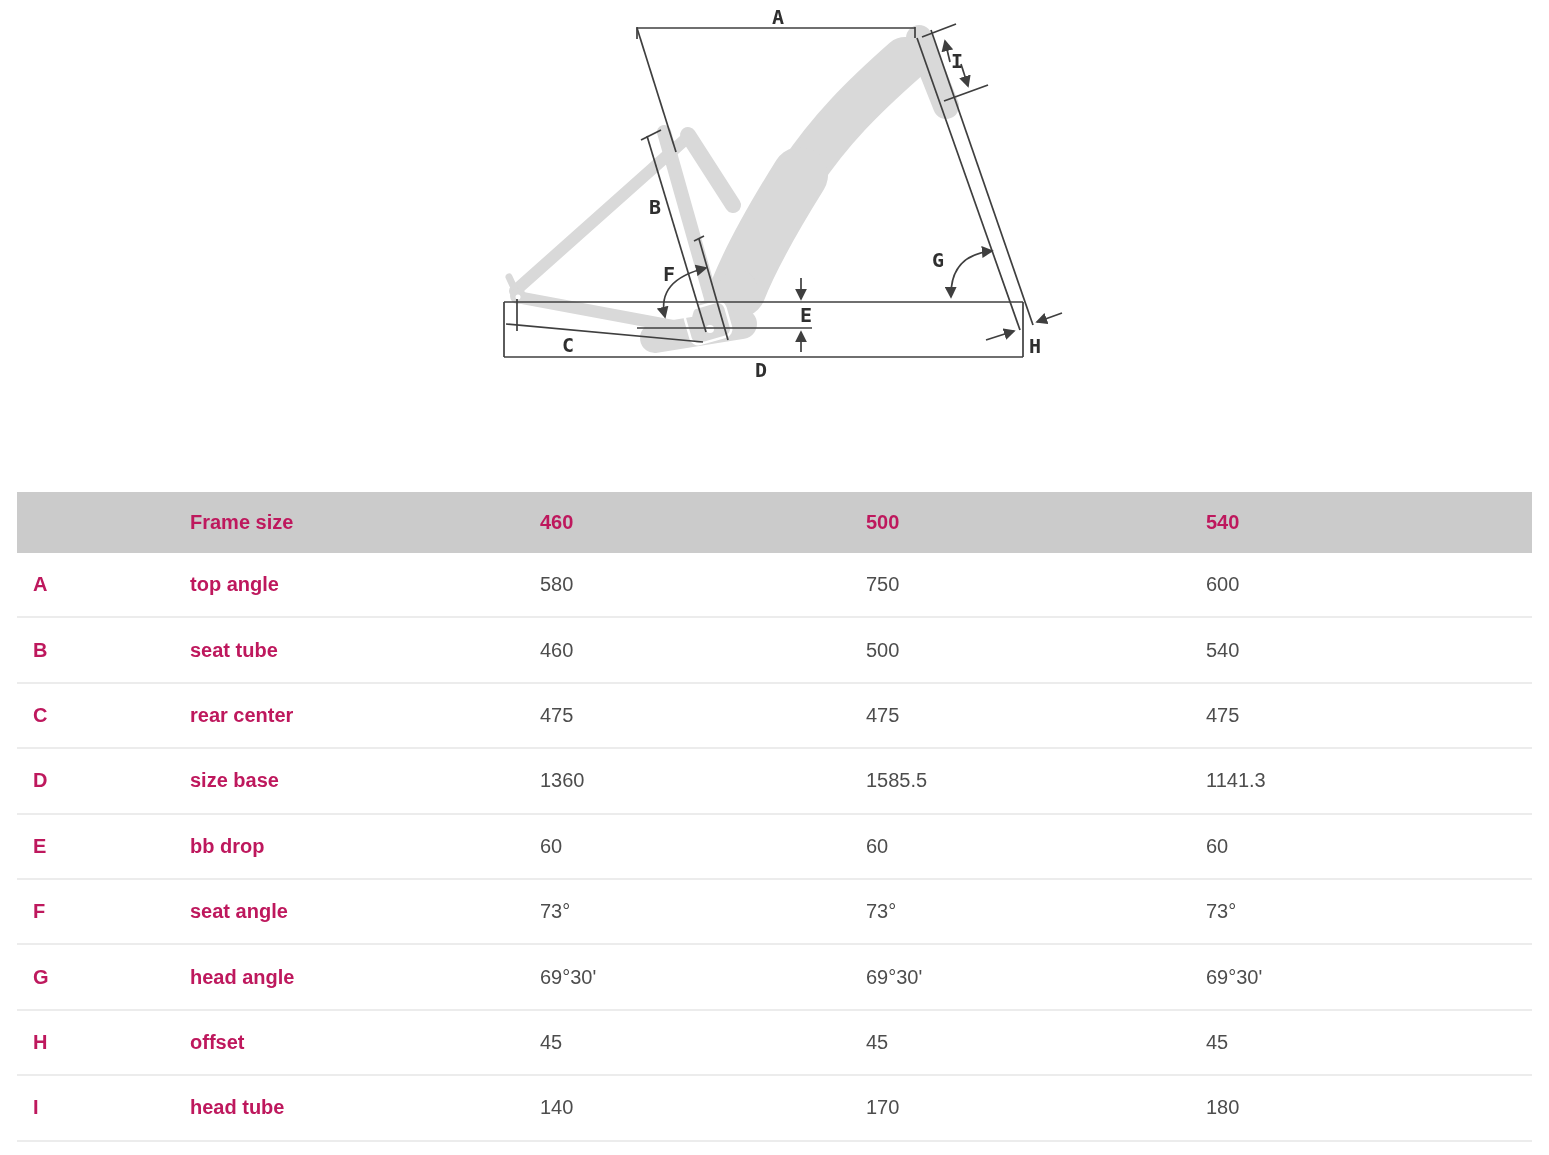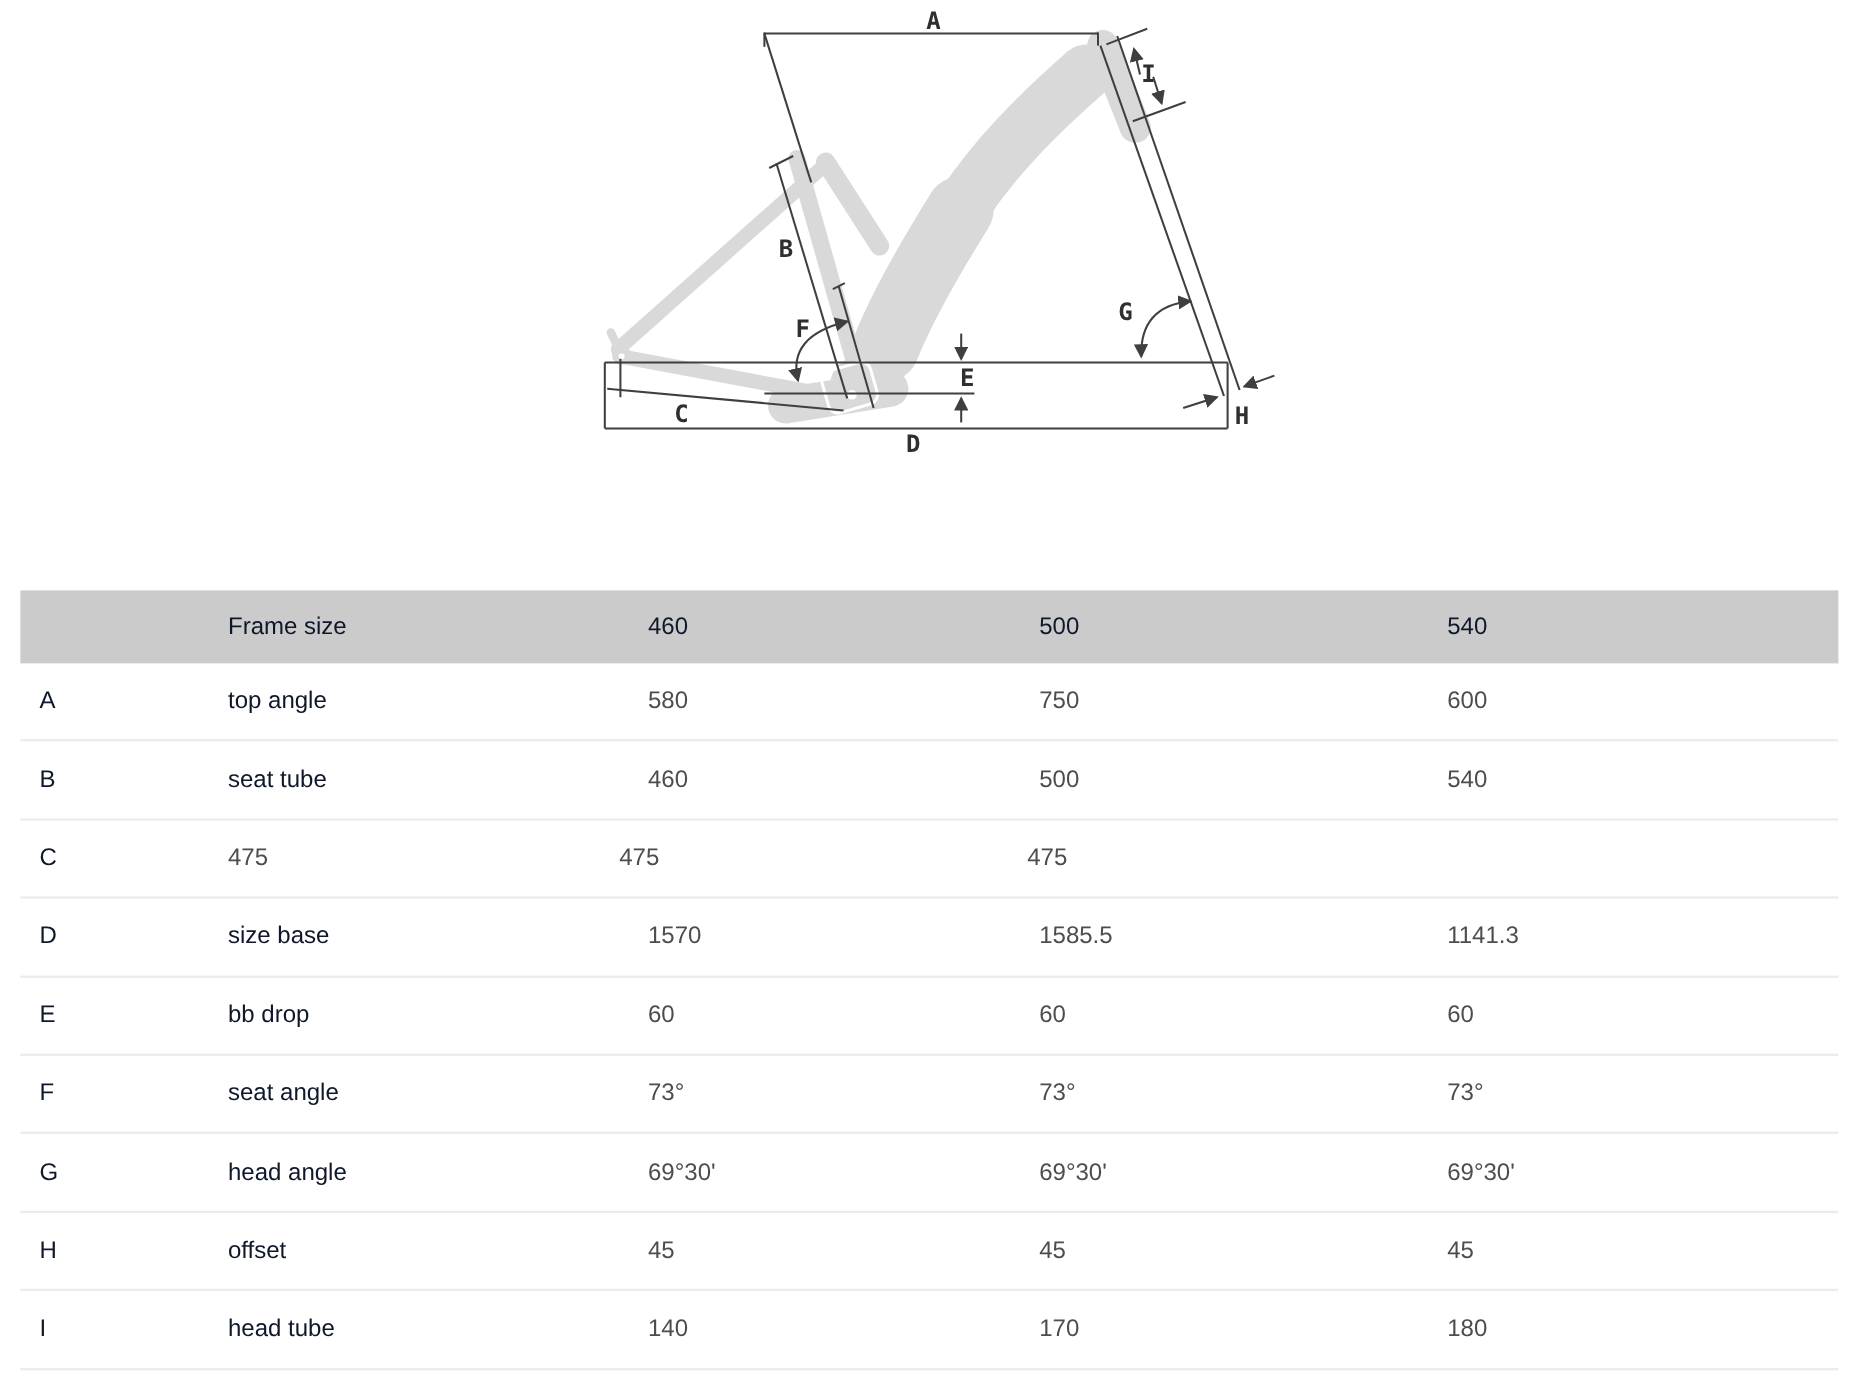--- a/index.html
+++ b/index.html
@@ -36,21 +36,21 @@
     height: 61px;
     background: #cbcbcb;
     border-bottom: none;
   }
   .td { flex: 0 0 auto; padding-left: 10px; white-space: nowrap; }
   .c1 { width: 163px; padding-left: 16px; }
   .c2 { width: 350px; }
   .c3 { width: 326px; }
   .c4 { width: 340px; }
   .c5 { flex: 1 1 auto; }
-  .strong { font-weight: 400; color: #0f172a; }
+  .strong { font-weight: 700; color: #be185d; }
 </style>
 </head>
 <body>
 
 <div class="diagram-wrap">
 <svg width="580" height="390" viewBox="485 0 580 390" xmlns="http://www.w3.org/2000/svg">
   <defs>
     <marker id="arr" viewBox="0 0 10 10" refX="8.5" refY="5" markerWidth="7" markerHeight="7" orient="auto-start-reverse">
       <path d="M0,0 L10,5 L0,10 z" fill="#3f3f3f"></path>
     </marker>
@@ -151,29 +151,30 @@
   <div class="tr">
     <div class="td c1 strong">B</div>
     <div class="td c2 strong">seat tube</div>
     <div class="td c3">460</div>
     <div class="td c4">500</div>
     <div class="td c5">540</div>
   </div>
 
   <div class="tr">
     <div class="td c1 strong">C</div>
+    <div class="td c2 strong">rear center</div>
     <div class="td c3">475</div>
     <div class="td c4">475</div>
     <div class="td c5">475</div>
   </div>
 
   <div class="tr">
     <div class="td c1 strong">D</div>
     <div class="td c2 strong">size base</div>
-    <div class="td c3">1570</div>
+    <div class="td c3">1360</div>
     <div class="td c4">1585.5</div>
     <div class="td c5">1141.3</div>
   </div>
 
   <div class="tr">
     <div class="td c1 strong">E</div>
     <div class="td c2 strong">bb drop</div>
     <div class="td c3">60</div>
     <div class="td c4">60</div>
     <div class="td c5">60</div>

